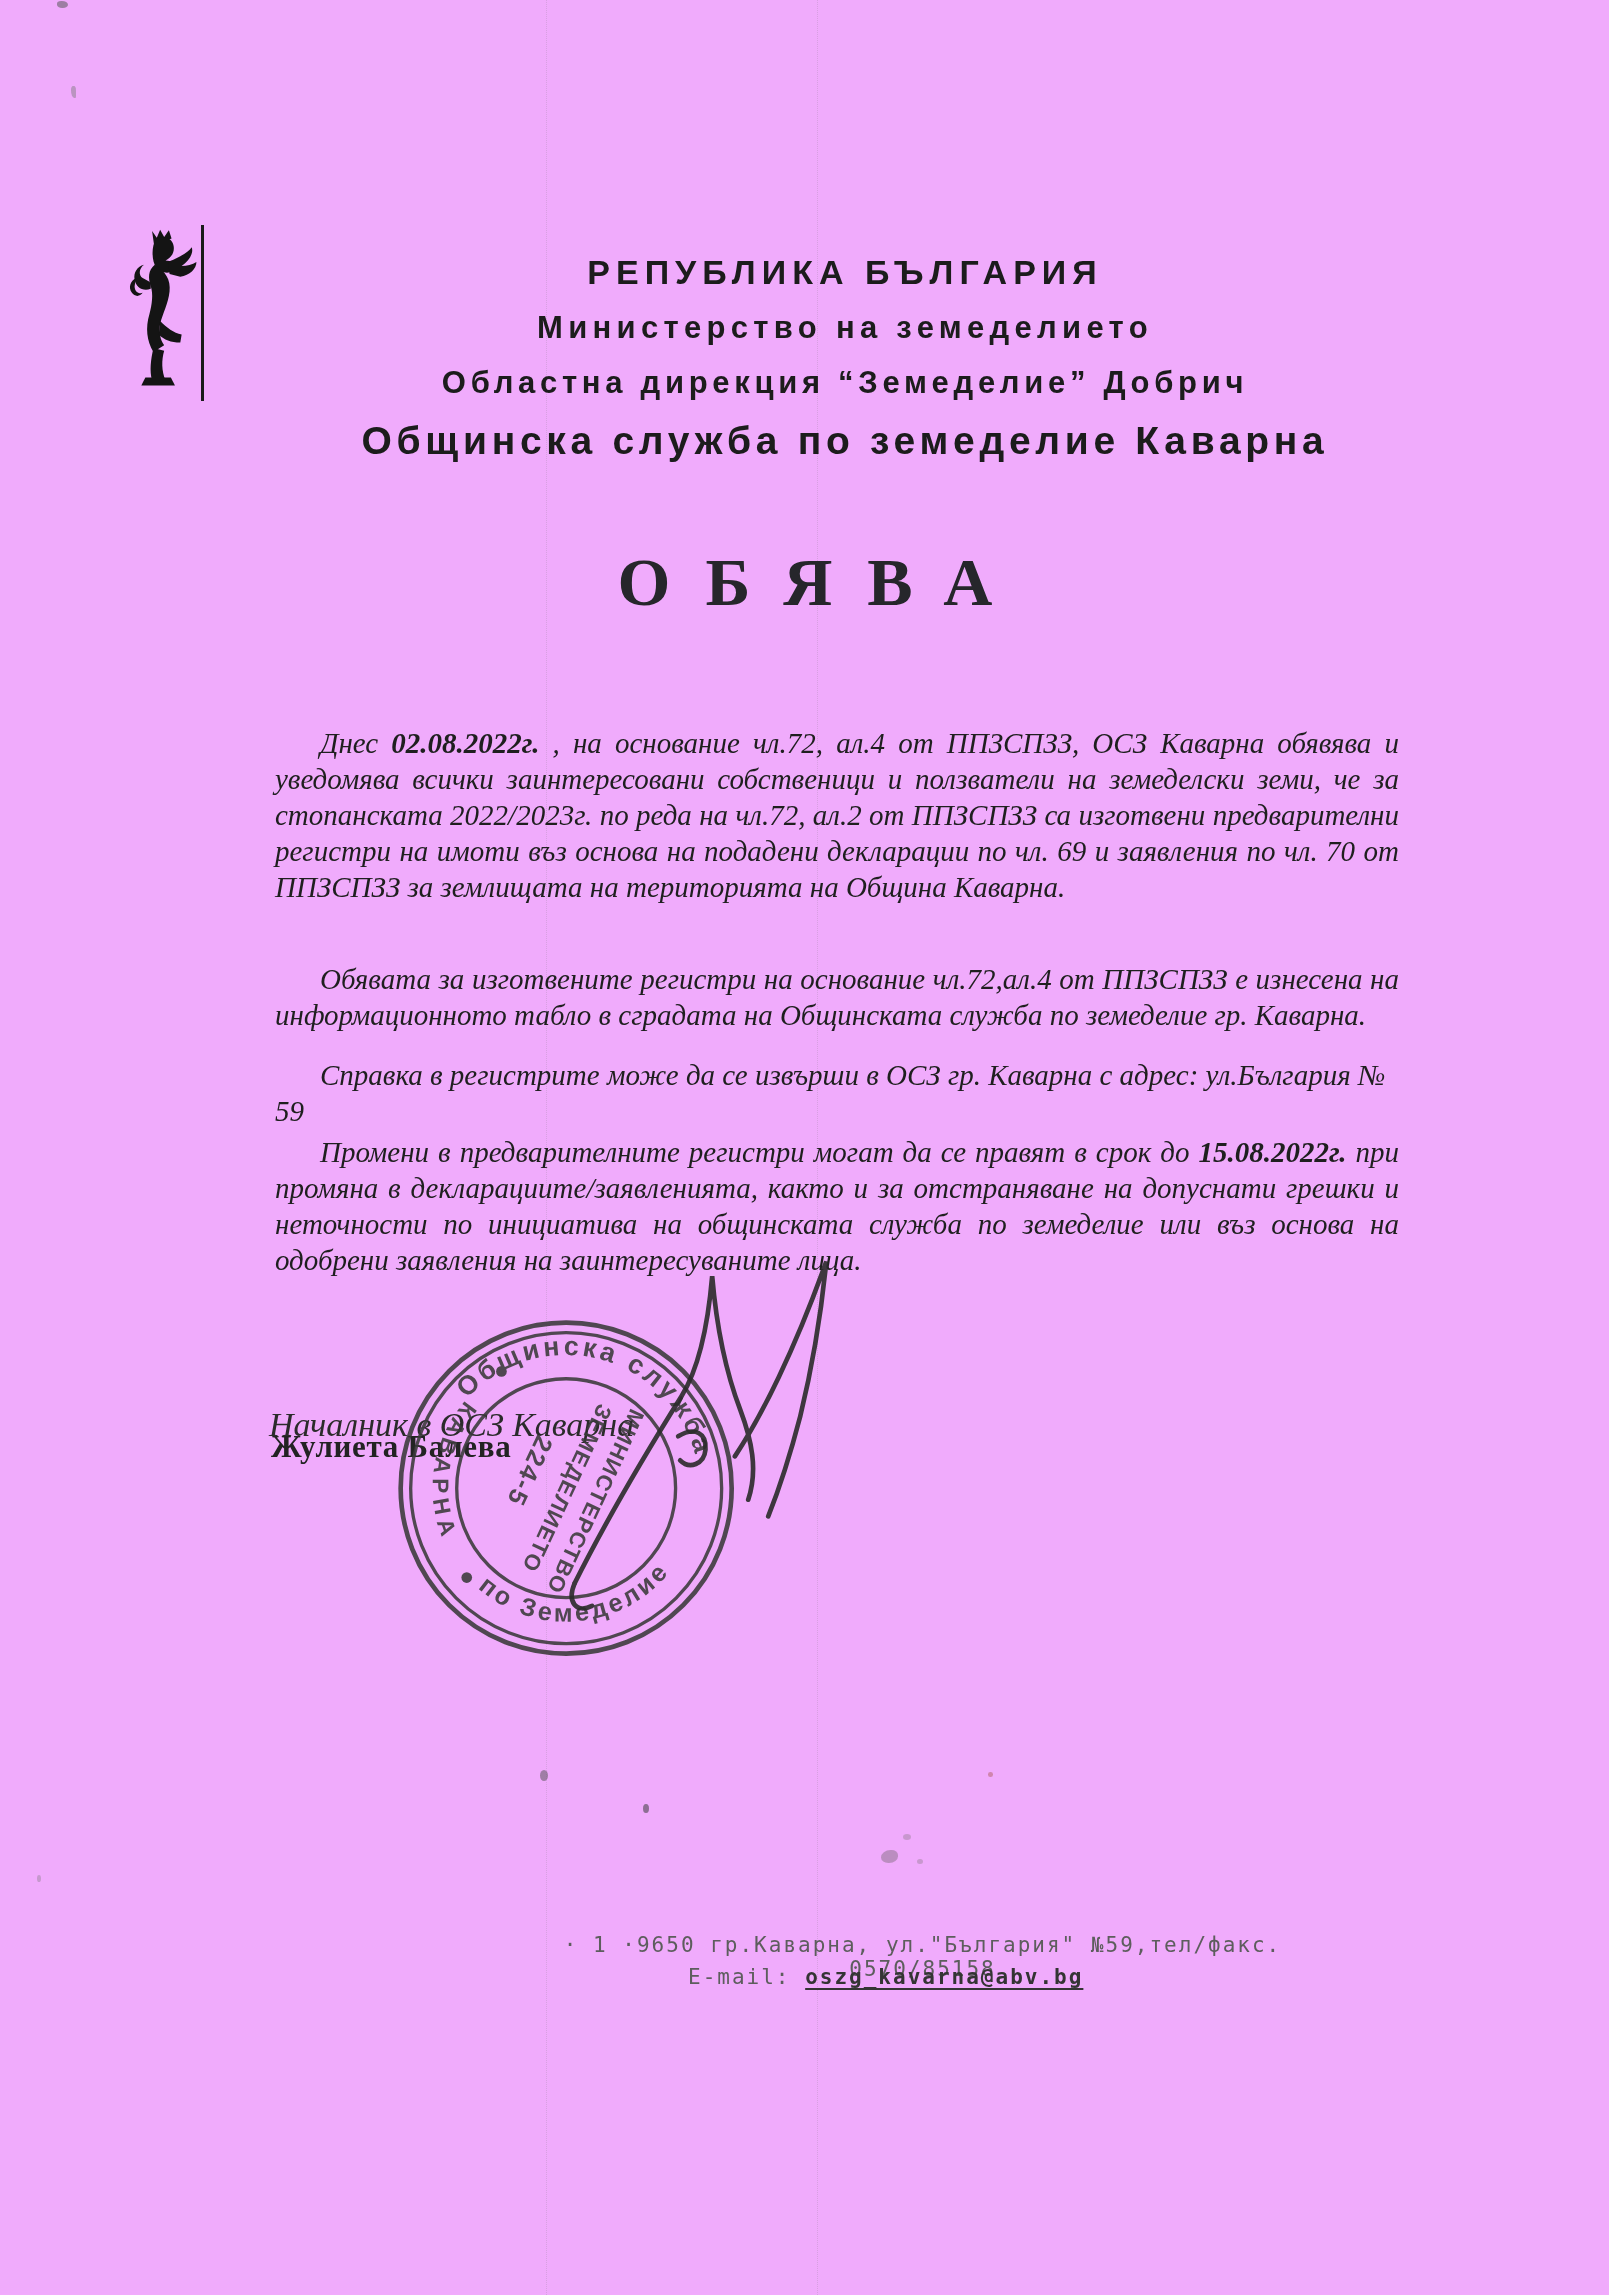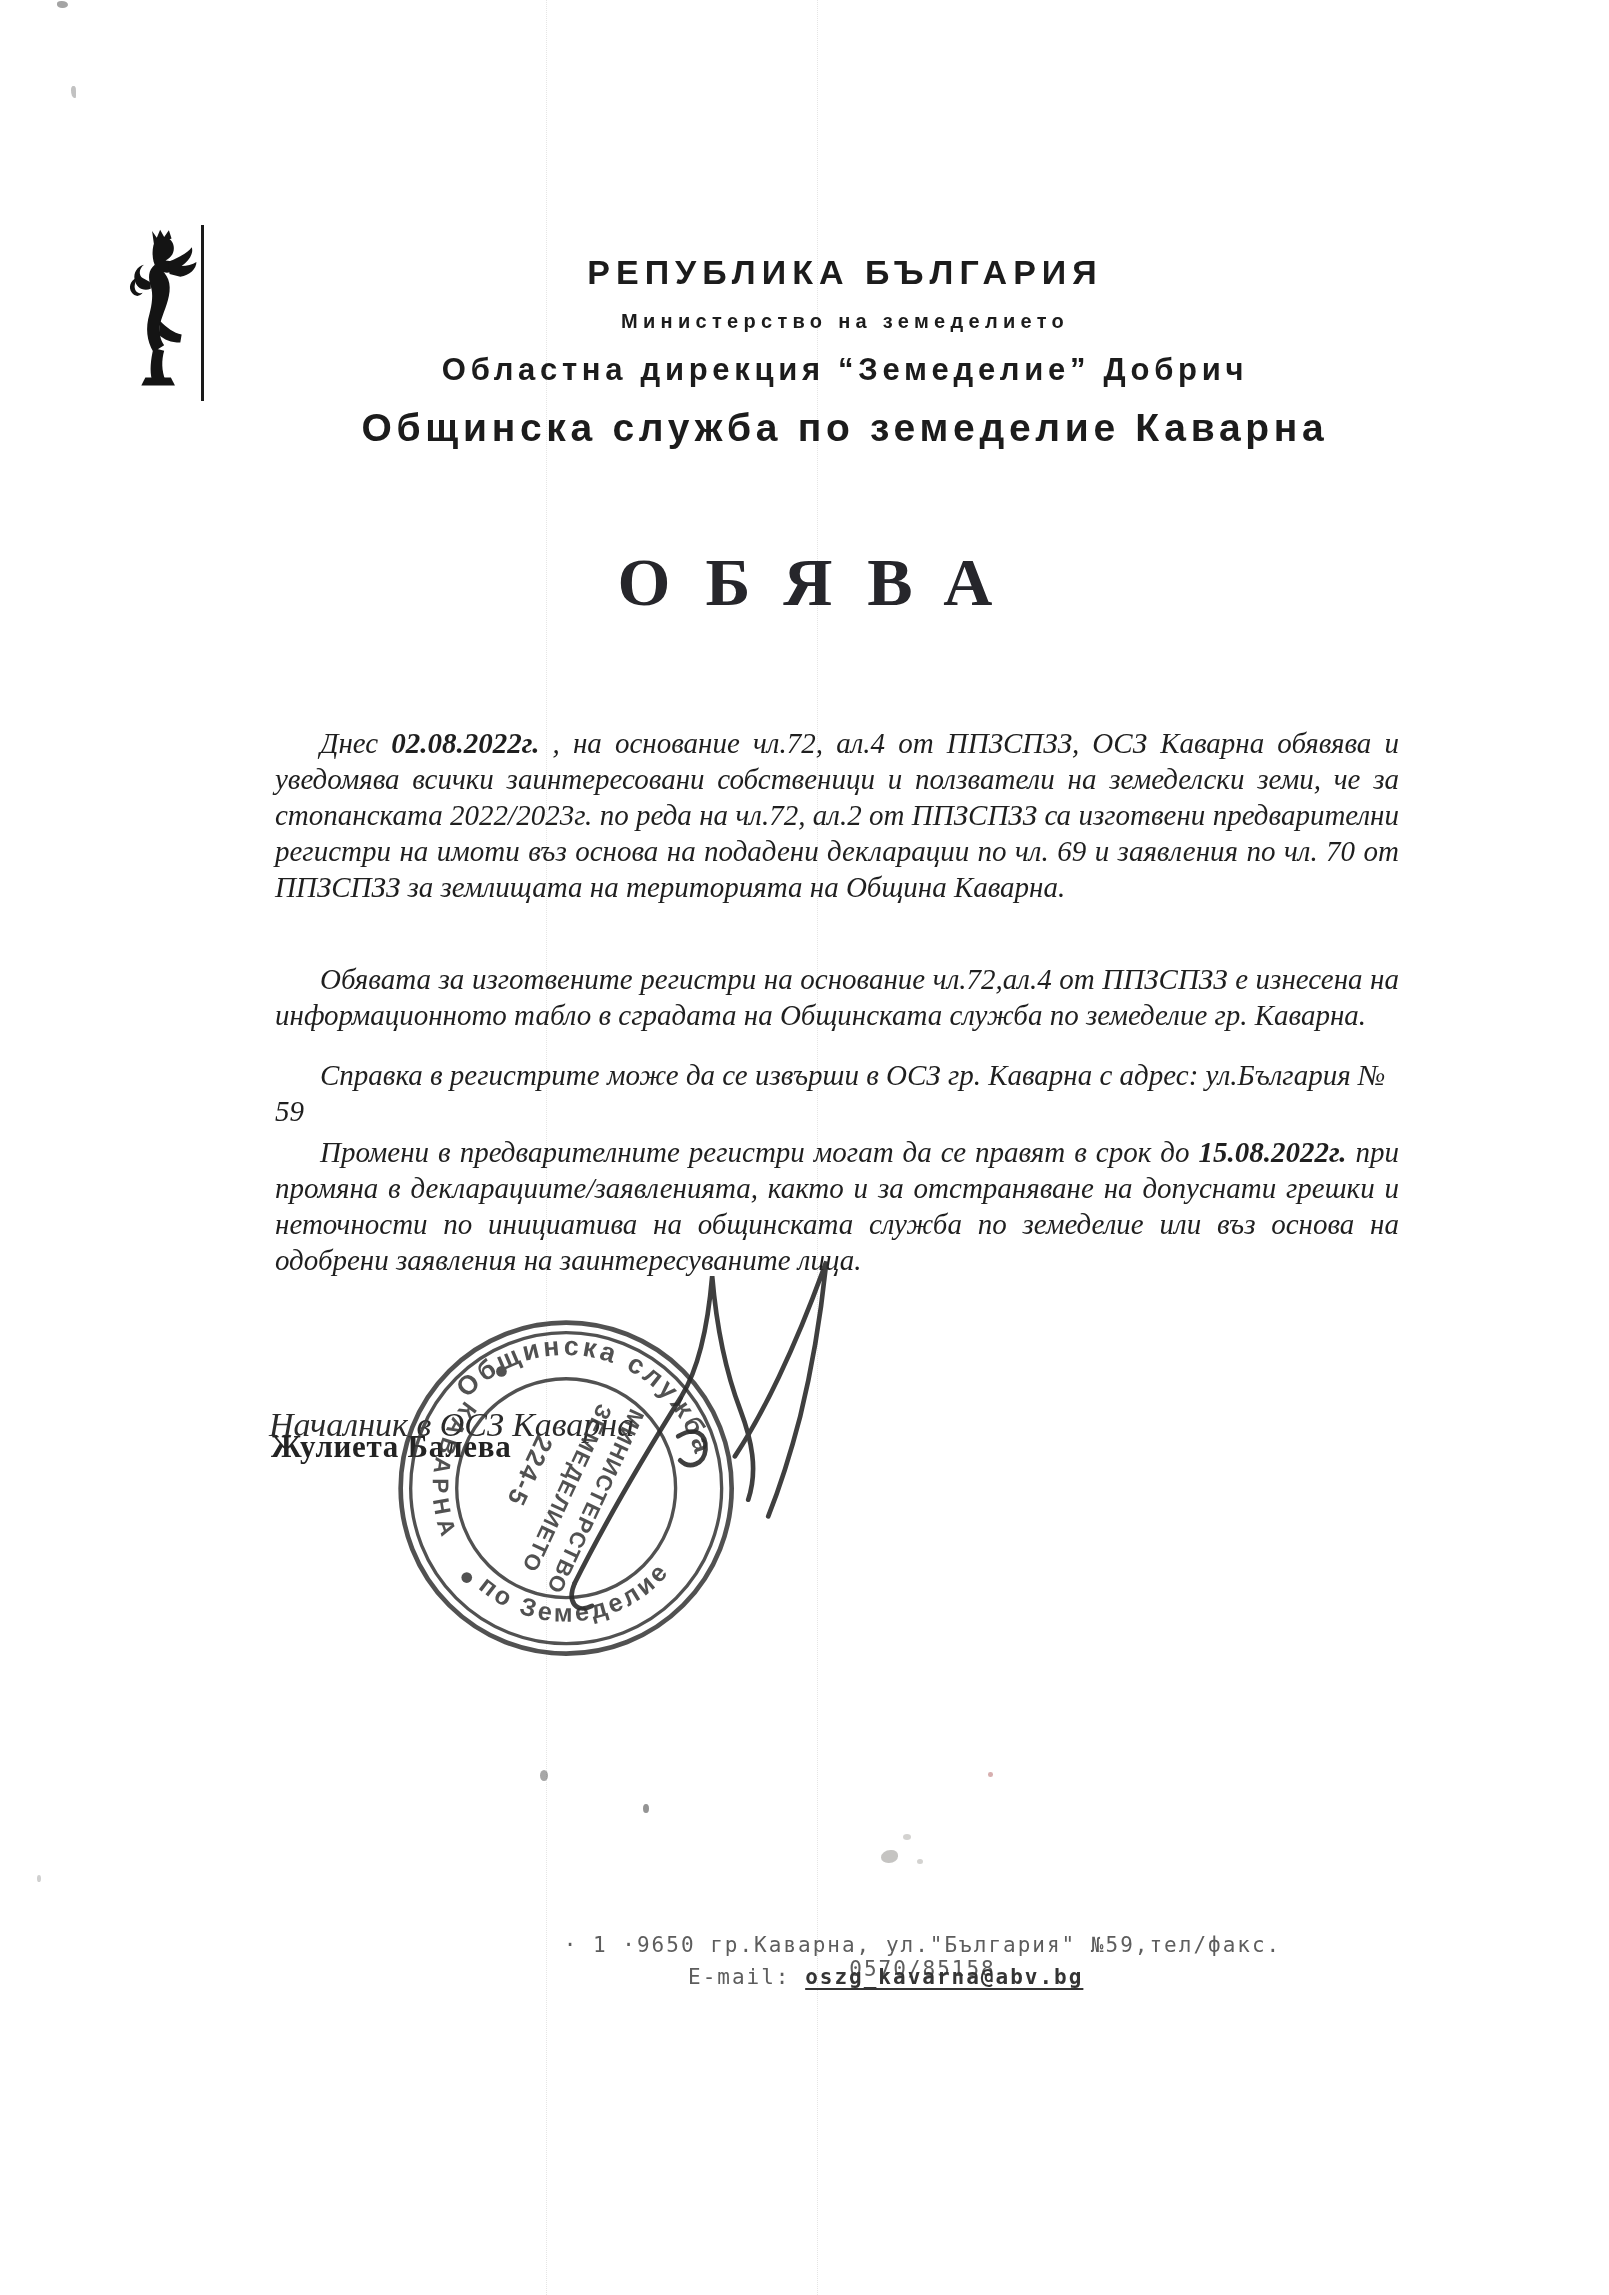--- a/index.html
+++ b/index.html
@@ -1,29 +1,29 @@
 <!DOCTYPE html>
 <html style="font-size:10.7px"><head>
 <meta charset="utf-8">
 <style>
   html,body{margin:0;padding:0;background:#e8e8e6;}
   .page{
     position:relative; width:1610px; height:2295px;
-    background:#ffffff; overflow:hidden;
+    background:#f0abfc; overflow:hidden;
     font-family:"Liberation Serif", serif; color:#222;
   }
   
   .streak{position:absolute;top:0;height:2295px;width:0;border-left:1.3px dotted rgba(110,110,110,.18);}
   
   .emblem{position:absolute;left:126px;top:227px;width:75px;height:168px;}
   .emblem-rule{position:absolute;left:201px;top:225px;width:2.7px;height:176px;background:#1a1a1a;}
   .head-lines{position:absolute;left:227px;top:253px;width:1236px;text-align:center;
     font-family:"Liberation Sans", sans-serif;font-weight:bold;color:#1c1c1c;}
   .hl1{font-size:34px;letter-spacing:6px;margin:0 0 18px 0;}
-  .hl2{font-size:20px;letter-spacing:5.3px;margin:0 0 18.7px 0;}
+  .hl2{font-size:31px;letter-spacing:5.3px;margin:0 0 18.7px 0;}
   .hl3{font-size:31px;letter-spacing:4.7px;margin:0 0 18.7px 0;}
   .hl4{font-size:39px;letter-spacing:4.7px;margin:0;}
   
   .doc-title{position:absolute;left:0;top:543px;width:1610px;text-align:center;
     font-family:"Liberation Serif", serif;font-weight:bold;font-size:68px;
     letter-spacing:35px;text-indent:35px;color:#26262b;}
   
   .para{position:absolute;left:275px;width:1124px;margin:0;
     font-size:29px;line-height:36px;text-align:justify;text-indent:45px;color:#1f1f1f;font-style:italic;}
   .p1{top:725px;} .p2{top:961px;} .p3{top:1057px;text-align:left;} .p4{top:1134px;}

